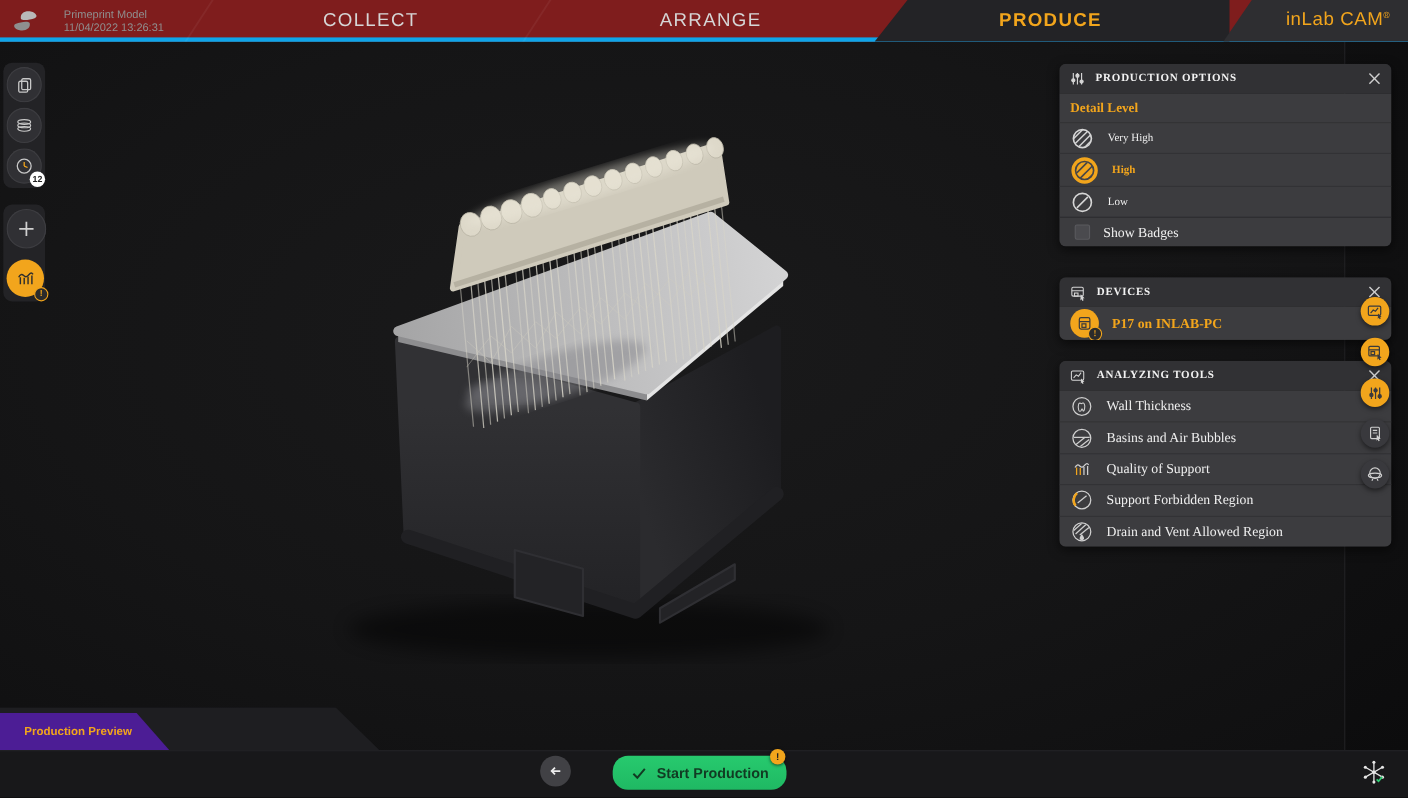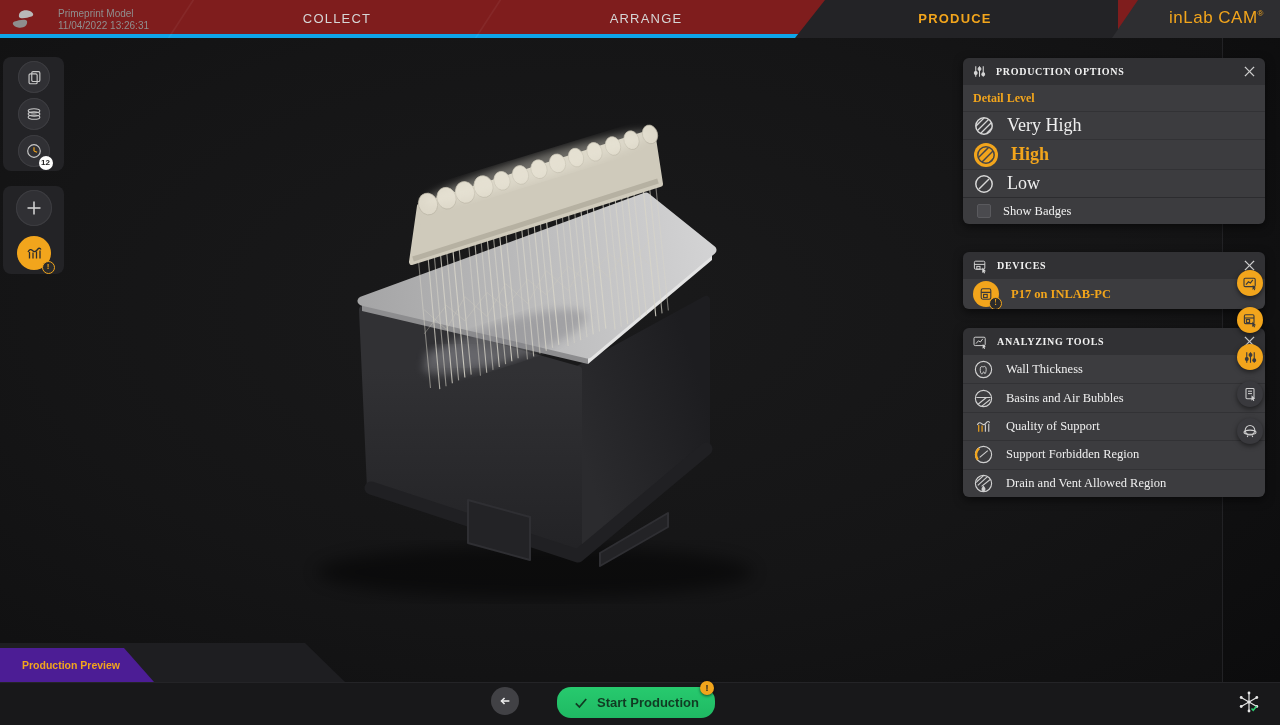--- a/index.html
+++ b/index.html
@@ -11,32 +11,32 @@
   
   .topbar{position:absolute;left:0;top:0;width:1280px;height:38px;background:#7f1d1d;border-bottom:4px solid #0ea5e9;}
   .seg-produce{position:absolute;left:795px;top:0;width:323px;height:38px;background:#232326;
                clip-path:polygon(30px 0,100% 0,100% 100%,0 100%);}
   .seg-right{position:absolute;left:1112px;top:0;width:168px;height:38px;background:#2e2e31;
              clip-path:polygon(26px 0,100% 0,100% 100%,0 100%);}
   .diag{position:absolute;top:0;width:2px;height:38px;background:rgba(255,255,255,.05);transform:skewX(-33deg);}
   .logo{position:absolute;left:10px;top:6px;width:26px;height:26px;}
   .project-info{position:absolute;left:58px;top:8px;font-size:10px;line-height:12px;color:#8f8f8f;}
   .tab{position:absolute;top:0;height:38px;line-height:38px;width:120px;text-align:center;
-       font-size:13px;letter-spacing:1.2px;color:#d6d6d6;cursor:pointer;}
+       font-size:17px;letter-spacing:1.2px;color:#d6d6d6;cursor:pointer;}
   .tab.active{color:#F2A51C;font-weight:bold;}
   .brand{position:absolute;right:16px;top:8px;font-size:17px;color:#F2A51C;letter-spacing:.5px;}
   .brand sup{font-size:8px;}
 
   
   .canvas{position:absolute;left:0;top:38px;width:1280px;height:644px;
           background:radial-gradient(ellipse at 45% 42%,#1a1a1b 0%,#151516 55%,#0f0f10 100%);}
   .right-strip{position:absolute;left:1222px;top:38px;width:58px;height:644px;background:rgba(0,0,0,.14);border-left:1px solid #222225;}
 
   
-  .ltb-group{position:absolute;left:3px;width:61px;background:#232326;border-radius:8px;padding:4px 3px;}
+  .ltb-group{position:absolute;left:3px;width:38px;background:#232326;border-radius:8px;padding:4px 3px;}
   .g1{top:57px;} .g2{top:186px;}
   .circle-btn{position:relative;width:32px;height:32px;border-radius:50%;background:#303034;
               display:flex;align-items:center;justify-content:center;margin:0 auto 5px;cursor:pointer;
               box-shadow:inset 0 0 0 1px #3d3d41;}
   .circle-btn:last-child{margin-bottom:0;}
   .circle-btn.big{width:36px;height:36px;}
   .circle-btn.orange{background:#F2A51C;box-shadow:none;width:34px;height:34px;margin-top:10px;}
   .badge-white{position:absolute;right:-3px;bottom:-3px;width:14px;height:14px;border-radius:50%;
                background:#fff;color:#222;font-size:8px;font-weight:bold;line-height:14px;text-align:center;}
   .badge-dark{position:absolute;right:-4px;bottom:-4px;width:13px;height:13px;border-radius:50%;
@@ -46,21 +46,21 @@
   
   .panel{position:absolute;left:963px;width:302px;border-radius:6px;overflow:hidden;
          box-shadow:0 3px 10px rgba(0,0,0,.55);font-family:Liberation Serif, serif;}
   .panel-header{height:27px;background:#313134;display:flex;align-items:center;padding:0 9px;gap:9px;}
   .ph-title{flex:1;font-size:10px;font-weight:bold;letter-spacing:.7px;color:#f2f2f2;}
   .close-btn{width:14px;height:14px;cursor:pointer;display:flex;align-items:center;justify-content:center;}
   .panel-body{background:#3c3c3f;}
   .row{display:flex;align-items:center;padding-left:10px;gap:12px;border-top:1px solid #323235;}
   .row.first{border-top:none;}
   .section-label{height:26px;font-size:12px;font-weight:bold;color:#F2A51C;}
-  .option-row{height:28px;font-size:18px;color:#efefef;cursor:pointer;}
+  .option-row{height:28px;font-size:10px;color:#efefef;cursor:pointer;}
   .option-row.selected{height:30px;color:#F2A51C;font-weight:bold;text-align:right;}
   .check-row{height:27px;font-size:12.5px;cursor:pointer;border-top:1px solid #2c2c2f;}
   .checkbox{width:14px;height:14px;background:#4a4a4e;border:1px solid #5a5a5e;border-radius:2px;margin-left:4px;}
   .device-row{height:30px;font-size:12.5px;font-weight:bold;color:#F2A51C;cursor:pointer;}
   .dev-circle{position:relative;width:26px;height:26px;border-radius:50%;background:#F2A51C;
               display:flex;align-items:center;justify-content:center;flex:0 0 auto;}
   .tool-row{height:28.4px;font-size:12.5px;color:#efefef;cursor:pointer;}
 
   
   .fab{position:absolute;left:1237px;width:26px;height:26px;border-radius:50%;display:flex;

